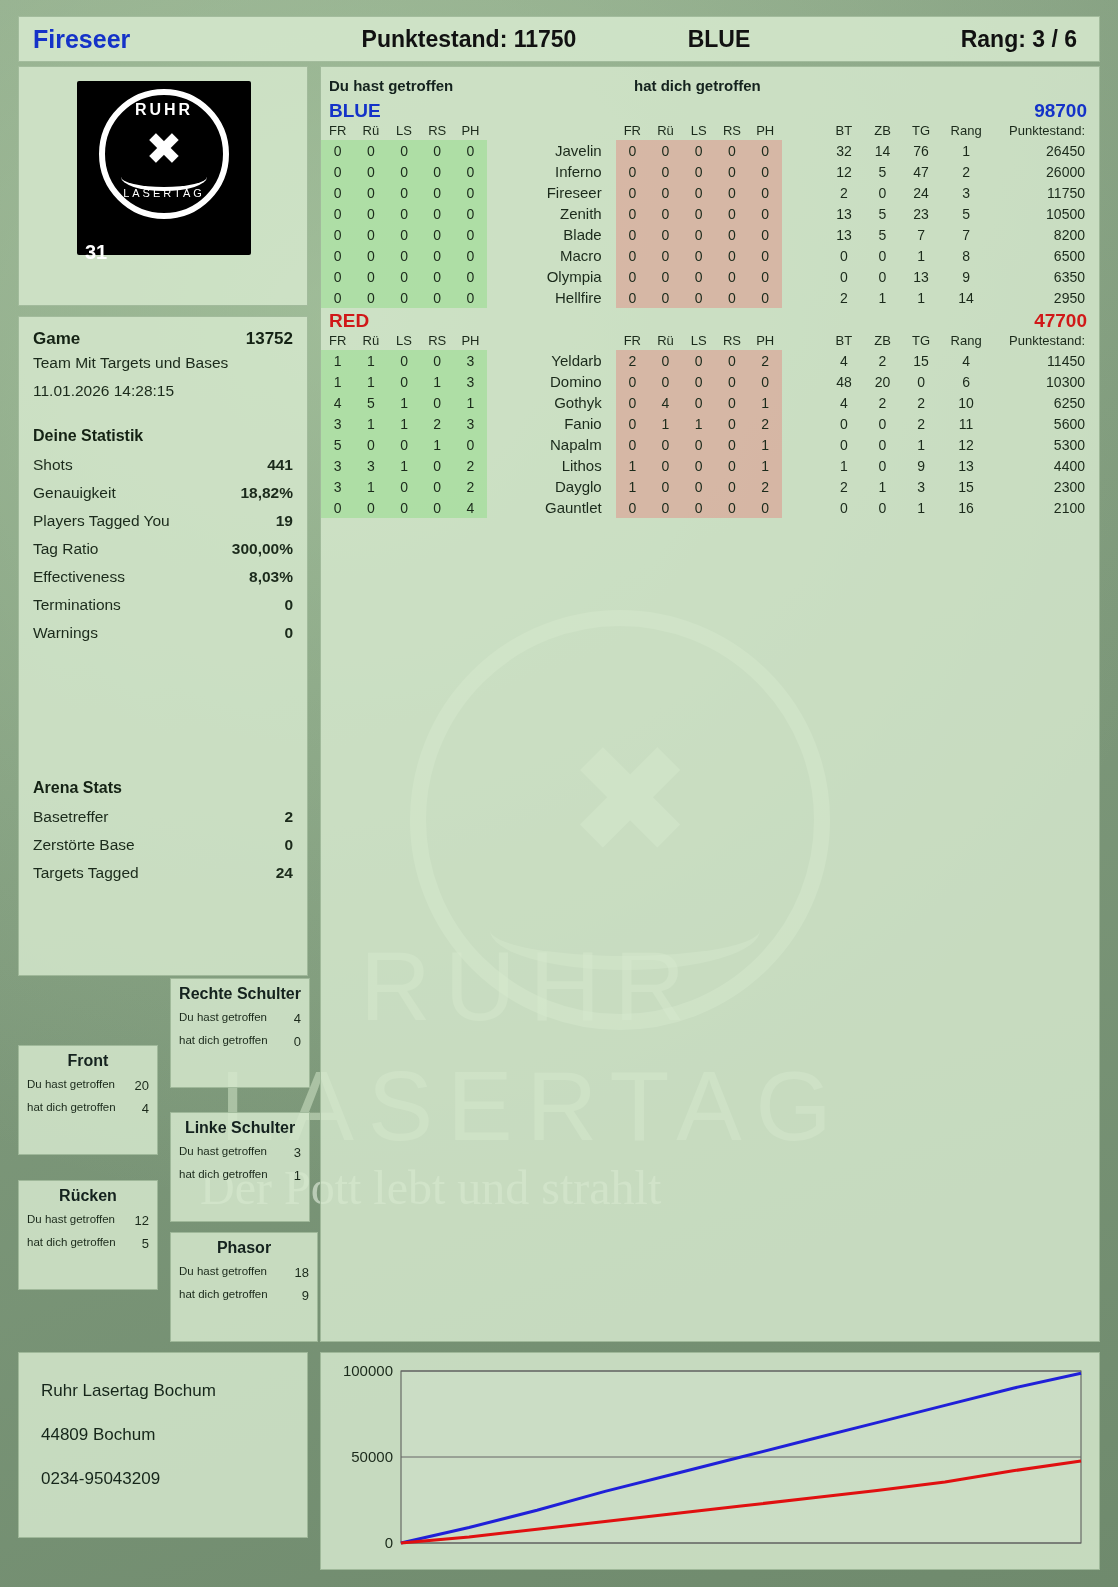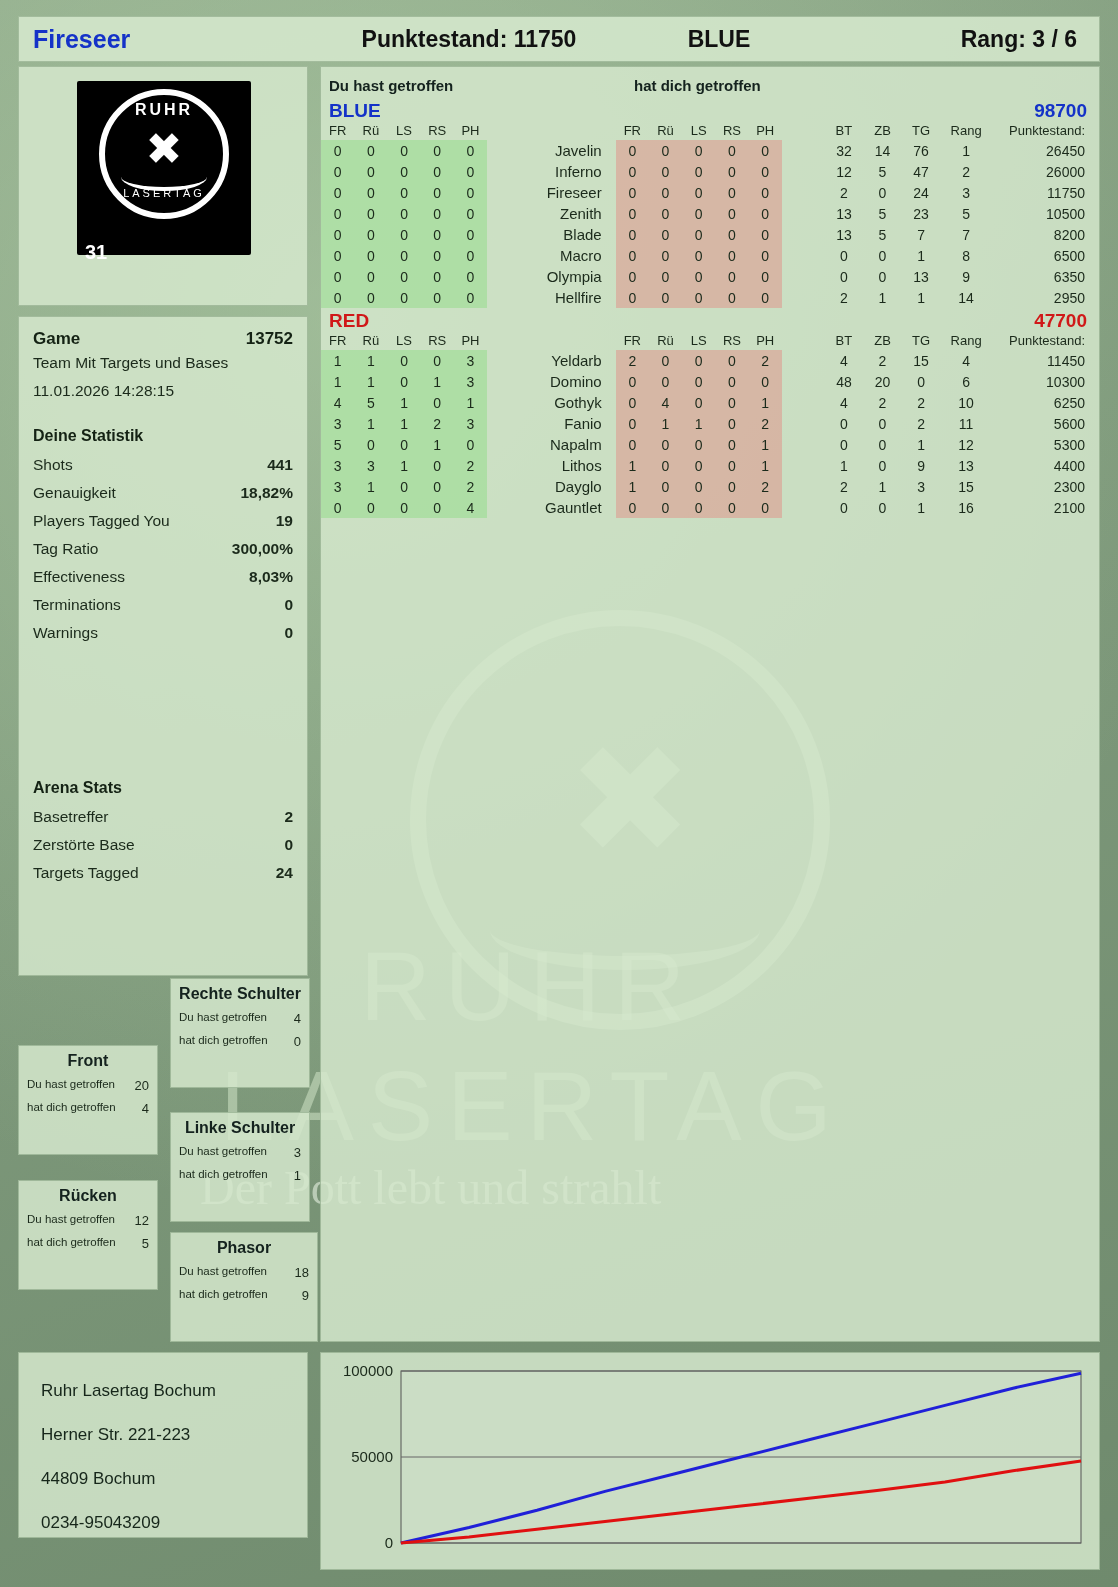--- a/index.html
+++ b/index.html
@@ -268,21 +268,20 @@
         <span class="zv">18</span>
       </div>
     <div class="zrow">
         <span>hat dich getroffen</span>
         <span class="zv">9</span>
       </div>
   </div>
 
   <div class="panel" id="addr">
     <div>Ruhr Lasertag Bochum</div>
-    <div>Herner Str. 221-223</div>
     <div>44809 Bochum</div>
     <div>0234-95043209</div>
   </div>
 
   <div class="panel" id="main">
     <div class="m-headings">
       <span class="m-h1">Du hast getroffen</span>
       <span class="m-h2">hat dich getroffen</span>
     </div>
     <div id="teamsHost">

